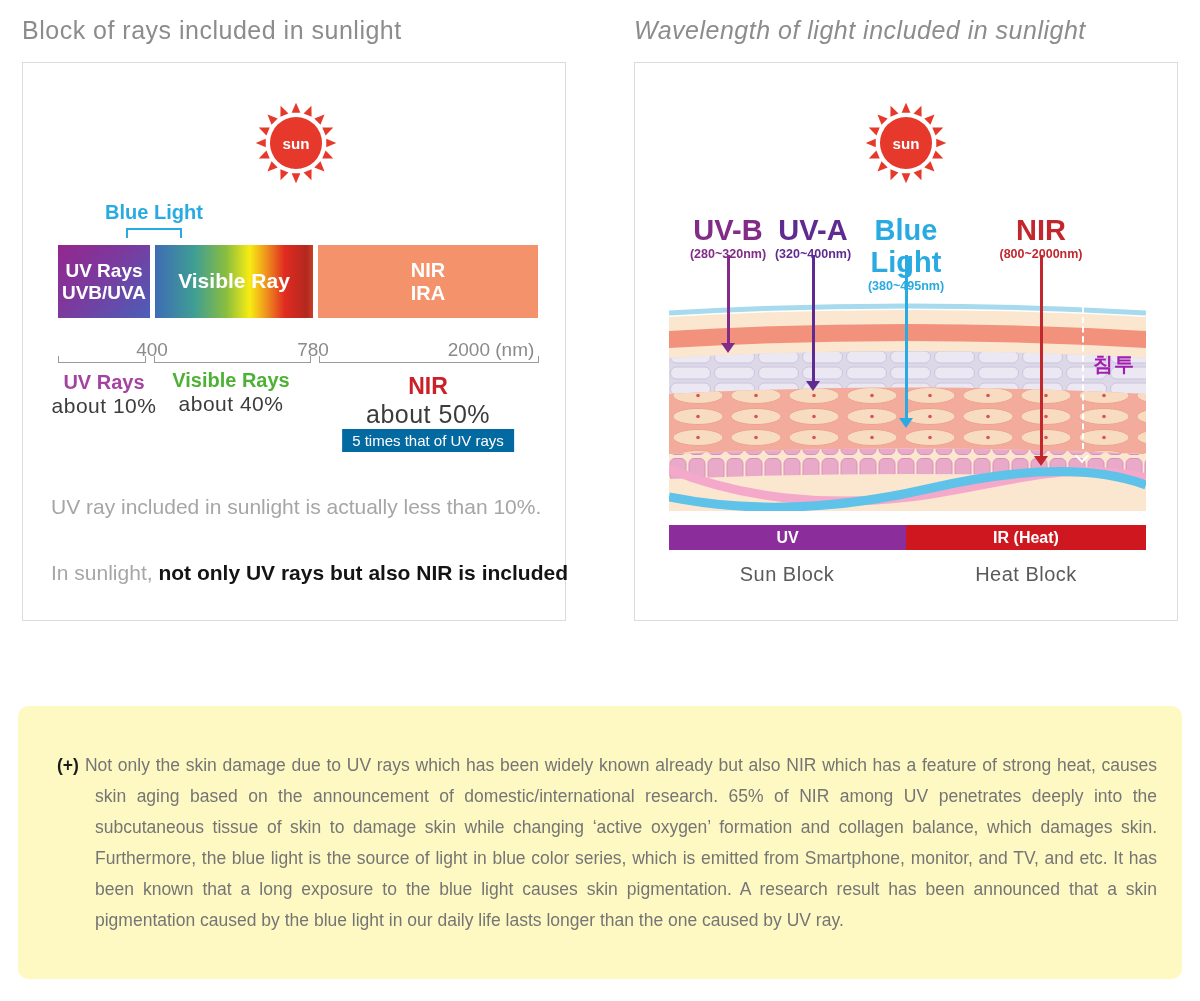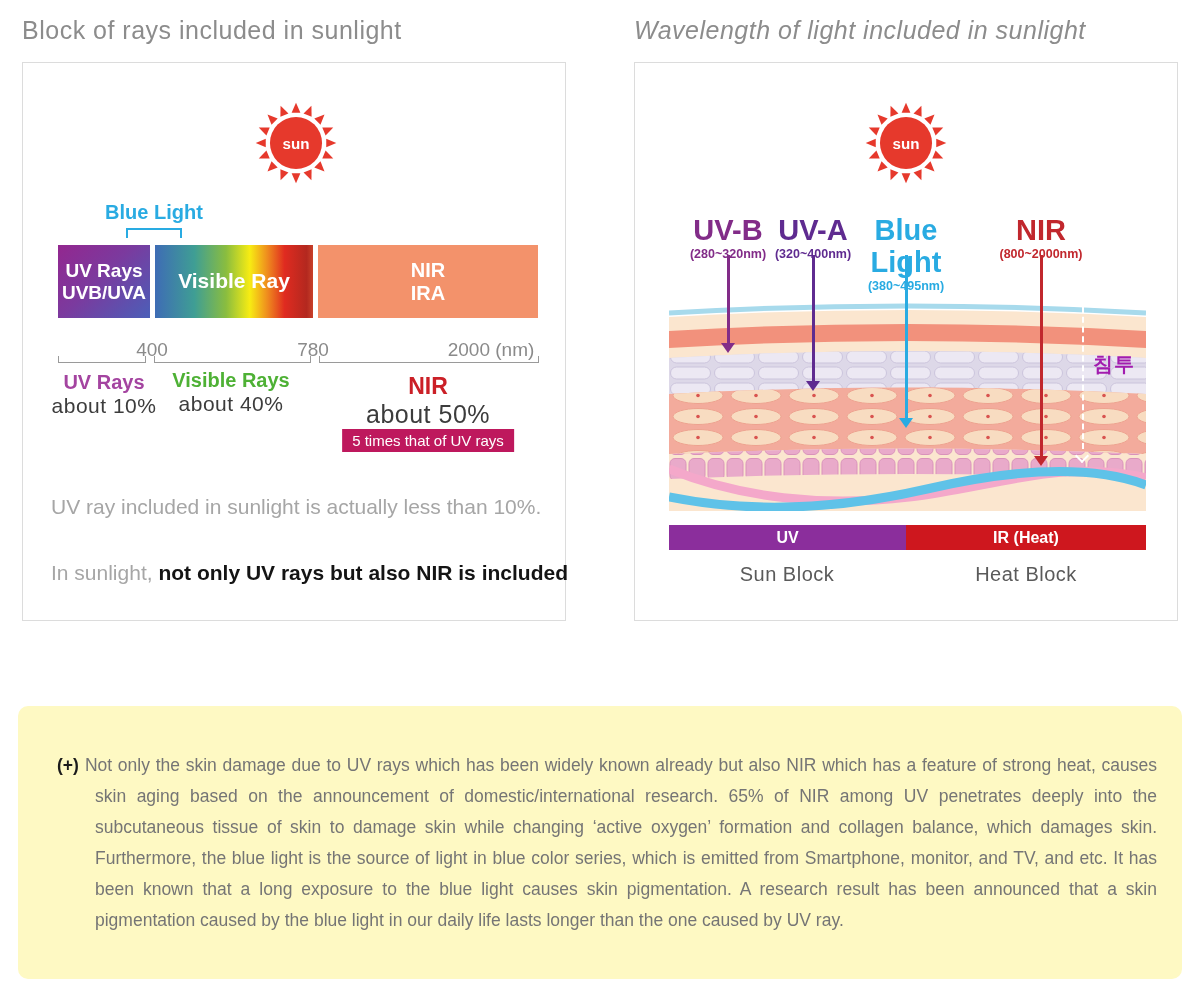--- a/index.html
+++ b/index.html
@@ -42,21 +42,21 @@
   .range-line { position:absolute; top:293px; height:7px;
     border-bottom:1px solid #9a9a9a; border-left:1px solid #9a9a9a; border-right:1px solid #9a9a9a; }
 
   
   .share-name { font-size:20px; font-weight:bold; }
   .share-val  { font-size:21px; color:#3c3c3c; letter-spacing:.5px; }
   .col-uv  { color:#a444a0; }
   .col-vis { color:#4eb135; }
   .col-nir { color:#cb2027; font-size:23px; }
   .nir-val { font-size:25px; }
-  .nir-badge { background:#be185d; color:#fff; font-size:15px; padding:3px 10px; }
+  .nir-badge { background:#0369a1; color:#fff; font-size:15px; padding:3px 10px; }
 
   
   .msg { font-size:21px; color:#a6a6a6; }
   .msg b { color:#141414; font-weight:bold; }
   .msg .big { font-size:27px; }
 
   
   .ray-col { position:absolute; top:152px; width:140px; text-align:center; }
   .ray-name { font-size:29px; font-weight:bold; line-height:1.1; }
   .ray-range { font-size:12.5px; font-weight:bold; }

